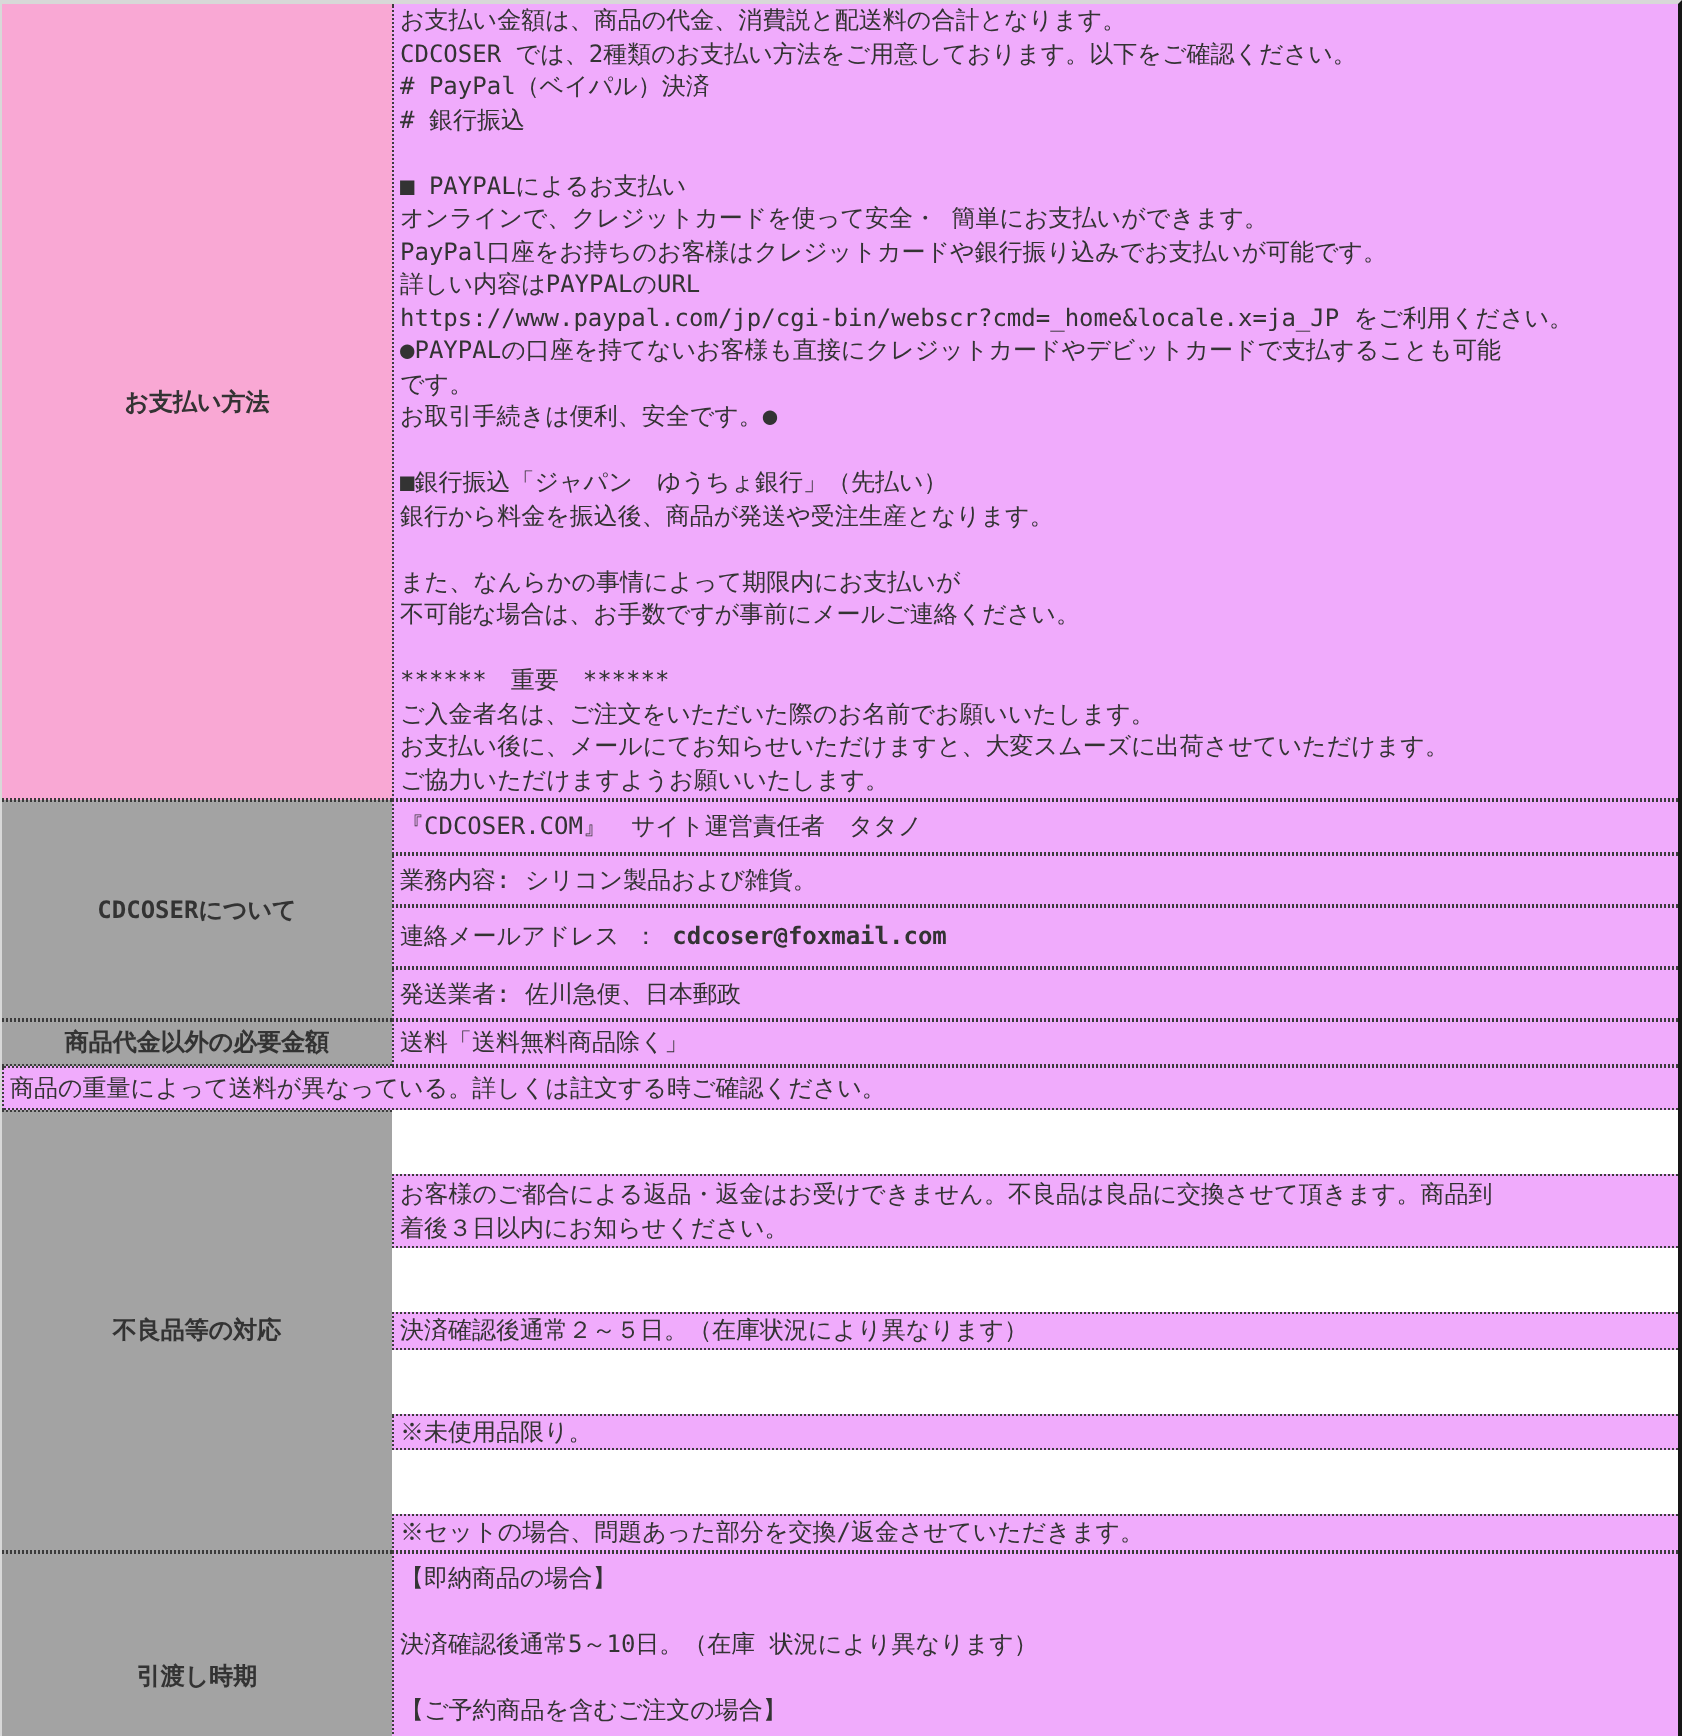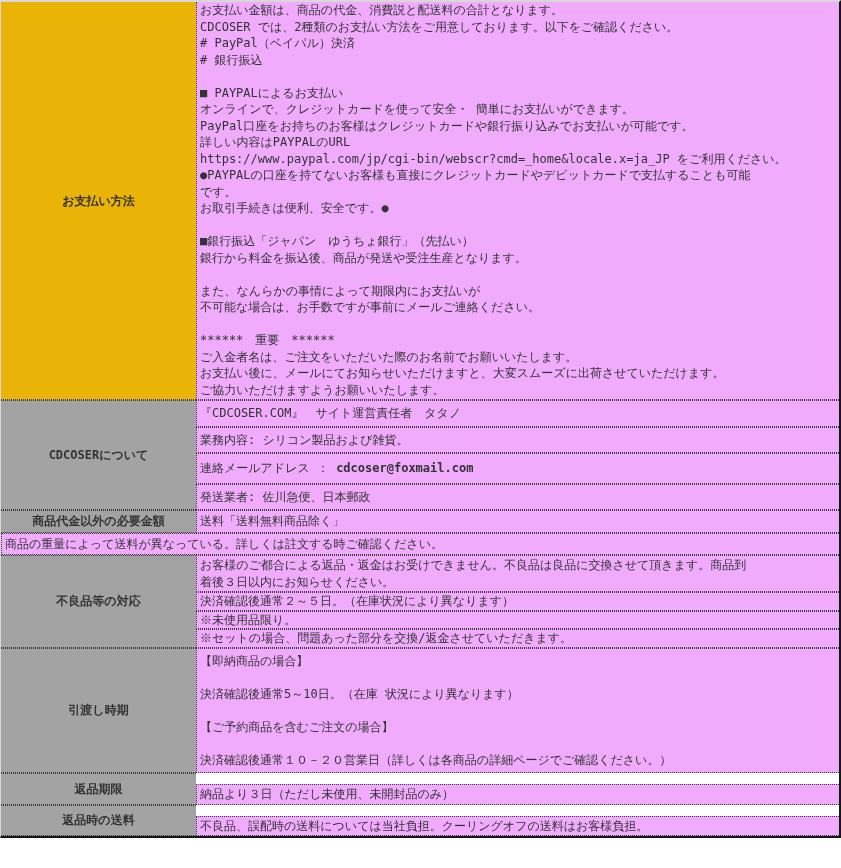--- a/index.html
+++ b/index.html
@@ -28,39 +28,39 @@
     border-bottom:1px dotted #3c3c3c;
     display:flex;
     align-items:center;
     justify-content:center;
     text-align:center;
     font-weight:bold;
     color:#333333;
     line-height:16px;
     padding:2px;
   }
-  .row.first .hcell{border-top:none;background:#eab308;}
+  .row.first .hcell{border-top:none;background:#f9a8d4;}
   .row.first .ccell{border-top:none;}
   .content{flex:1 1 auto;display:flex;flex-direction:column;min-width:0;}
   .ccell{
     box-sizing:border-box;
     border:1px dotted #3c3c3c;
     border-right:none;
     background:#f0abfc;
     white-space:pre-wrap;
     overflow-wrap:break-word;
     line-height:16.5px;
     padding:1px 3px;
   }
   .grow{flex:1 1 auto;}
   .r1 .ccell{padding:0 3px 1px 3px;}
   .r2 .ccell{padding:4px 3px;}
   .r2 .email-cell{padding:6px 3px;}
   .r3 .ccell,.r4 .ccell{padding:2px 3px;}
-  .r5 .ccell{padding:0 3px;}
+  .r5 .ccell{padding:0 3px;margin-top:32px;}
   .r5 .ccell.firstsub{padding:1px 3px;}
   .r6 .ccell{padding:4px 3px;}
   .r7 .ccell{padding:0 3px;}
   .r8 .ccell,.r9 .ccell{padding:1px 3px;margin-top:11px;}
   .bold{font-weight:bold;}
 </style>
 </head>
 <body>
 
 <div class="frame">

